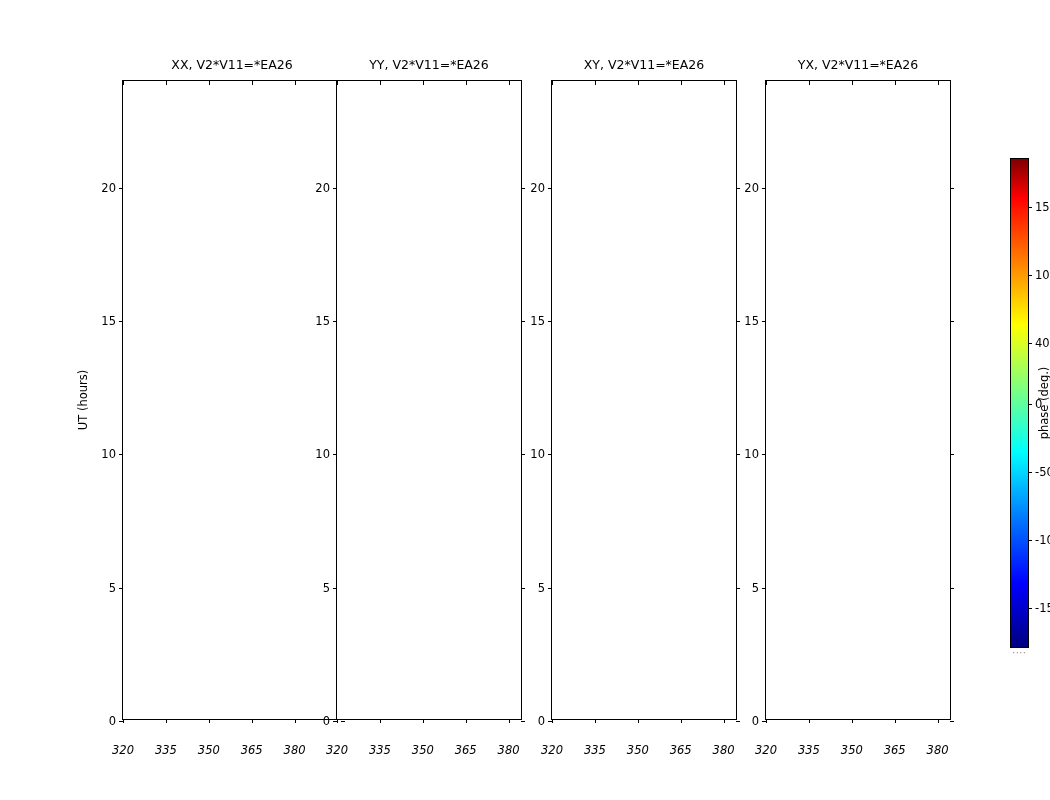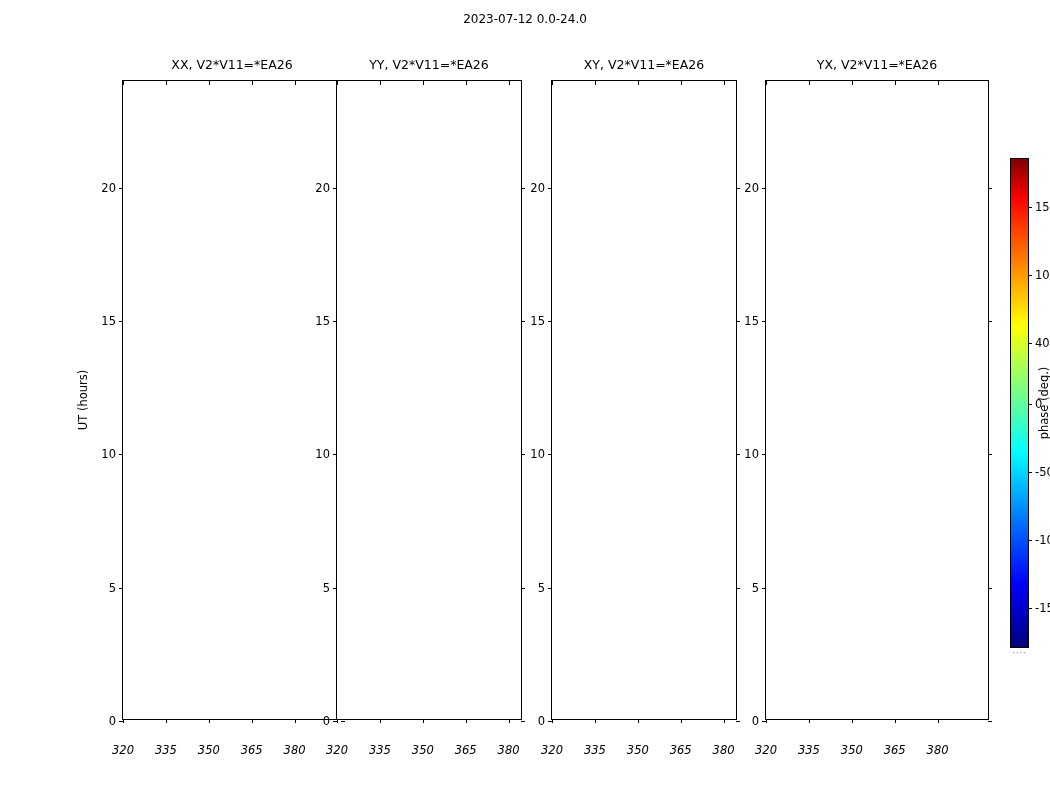--- a/index.html
+++ b/index.html
@@ -163,21 +163,20 @@
     text-align: center;
     line-height: 7px;
     letter-spacing: 1px;
   }
 </style>
 </head>
 <body>
 
 <div id="figure">
 
-  <div class="suptitle">2023-07-12 0.0-24.0</div>
 
   <div class="panel" id="p1" style="left:122px; width:220px;">
     <div class="panel-title">XX, V2*V11=*EA26</div>
 
     <div class="tick-y" style="top:640px;"></div>
     <div class="tick-y-right" style="top:640px;"></div>
     <div class="tick-label-y" style="top:640px;">0</div>
 
     <div class="tick-y" style="top:506.7px;"></div>
     <div class="tick-y-right" style="top:506.7px;"></div>
@@ -297,21 +296,21 @@
 
     <div class="tick-x" style="left:128.7px;"></div>
     <div class="tick-x-top" style="left:128.7px;"></div>
     <div class="tick-label-x" style="left:128.7px;">365</div>
 
     <div class="tick-x" style="left:171.6px;"></div>
     <div class="tick-x-top" style="left:171.6px;"></div>
     <div class="tick-label-x" style="left:171.6px;">380</div>
   </div>
 
-  <div class="panel" id="p4" style="left:765px; width:224px;">
+  <div class="panel" id="p4" style="left:765px; width:186px;">
     <div class="panel-title">YX, V2*V11=*EA26</div>
 
     <div class="tick-y" style="top:640px;"></div>
     <div class="tick-y-right" style="top:640px;"></div>
     <div class="tick-label-y" style="top:640px;">0</div>
 
     <div class="tick-y" style="top:506.7px;"></div>
     <div class="tick-y-right" style="top:506.7px;"></div>
     <div class="tick-label-y" style="top:506.7px;">5</div>
 

